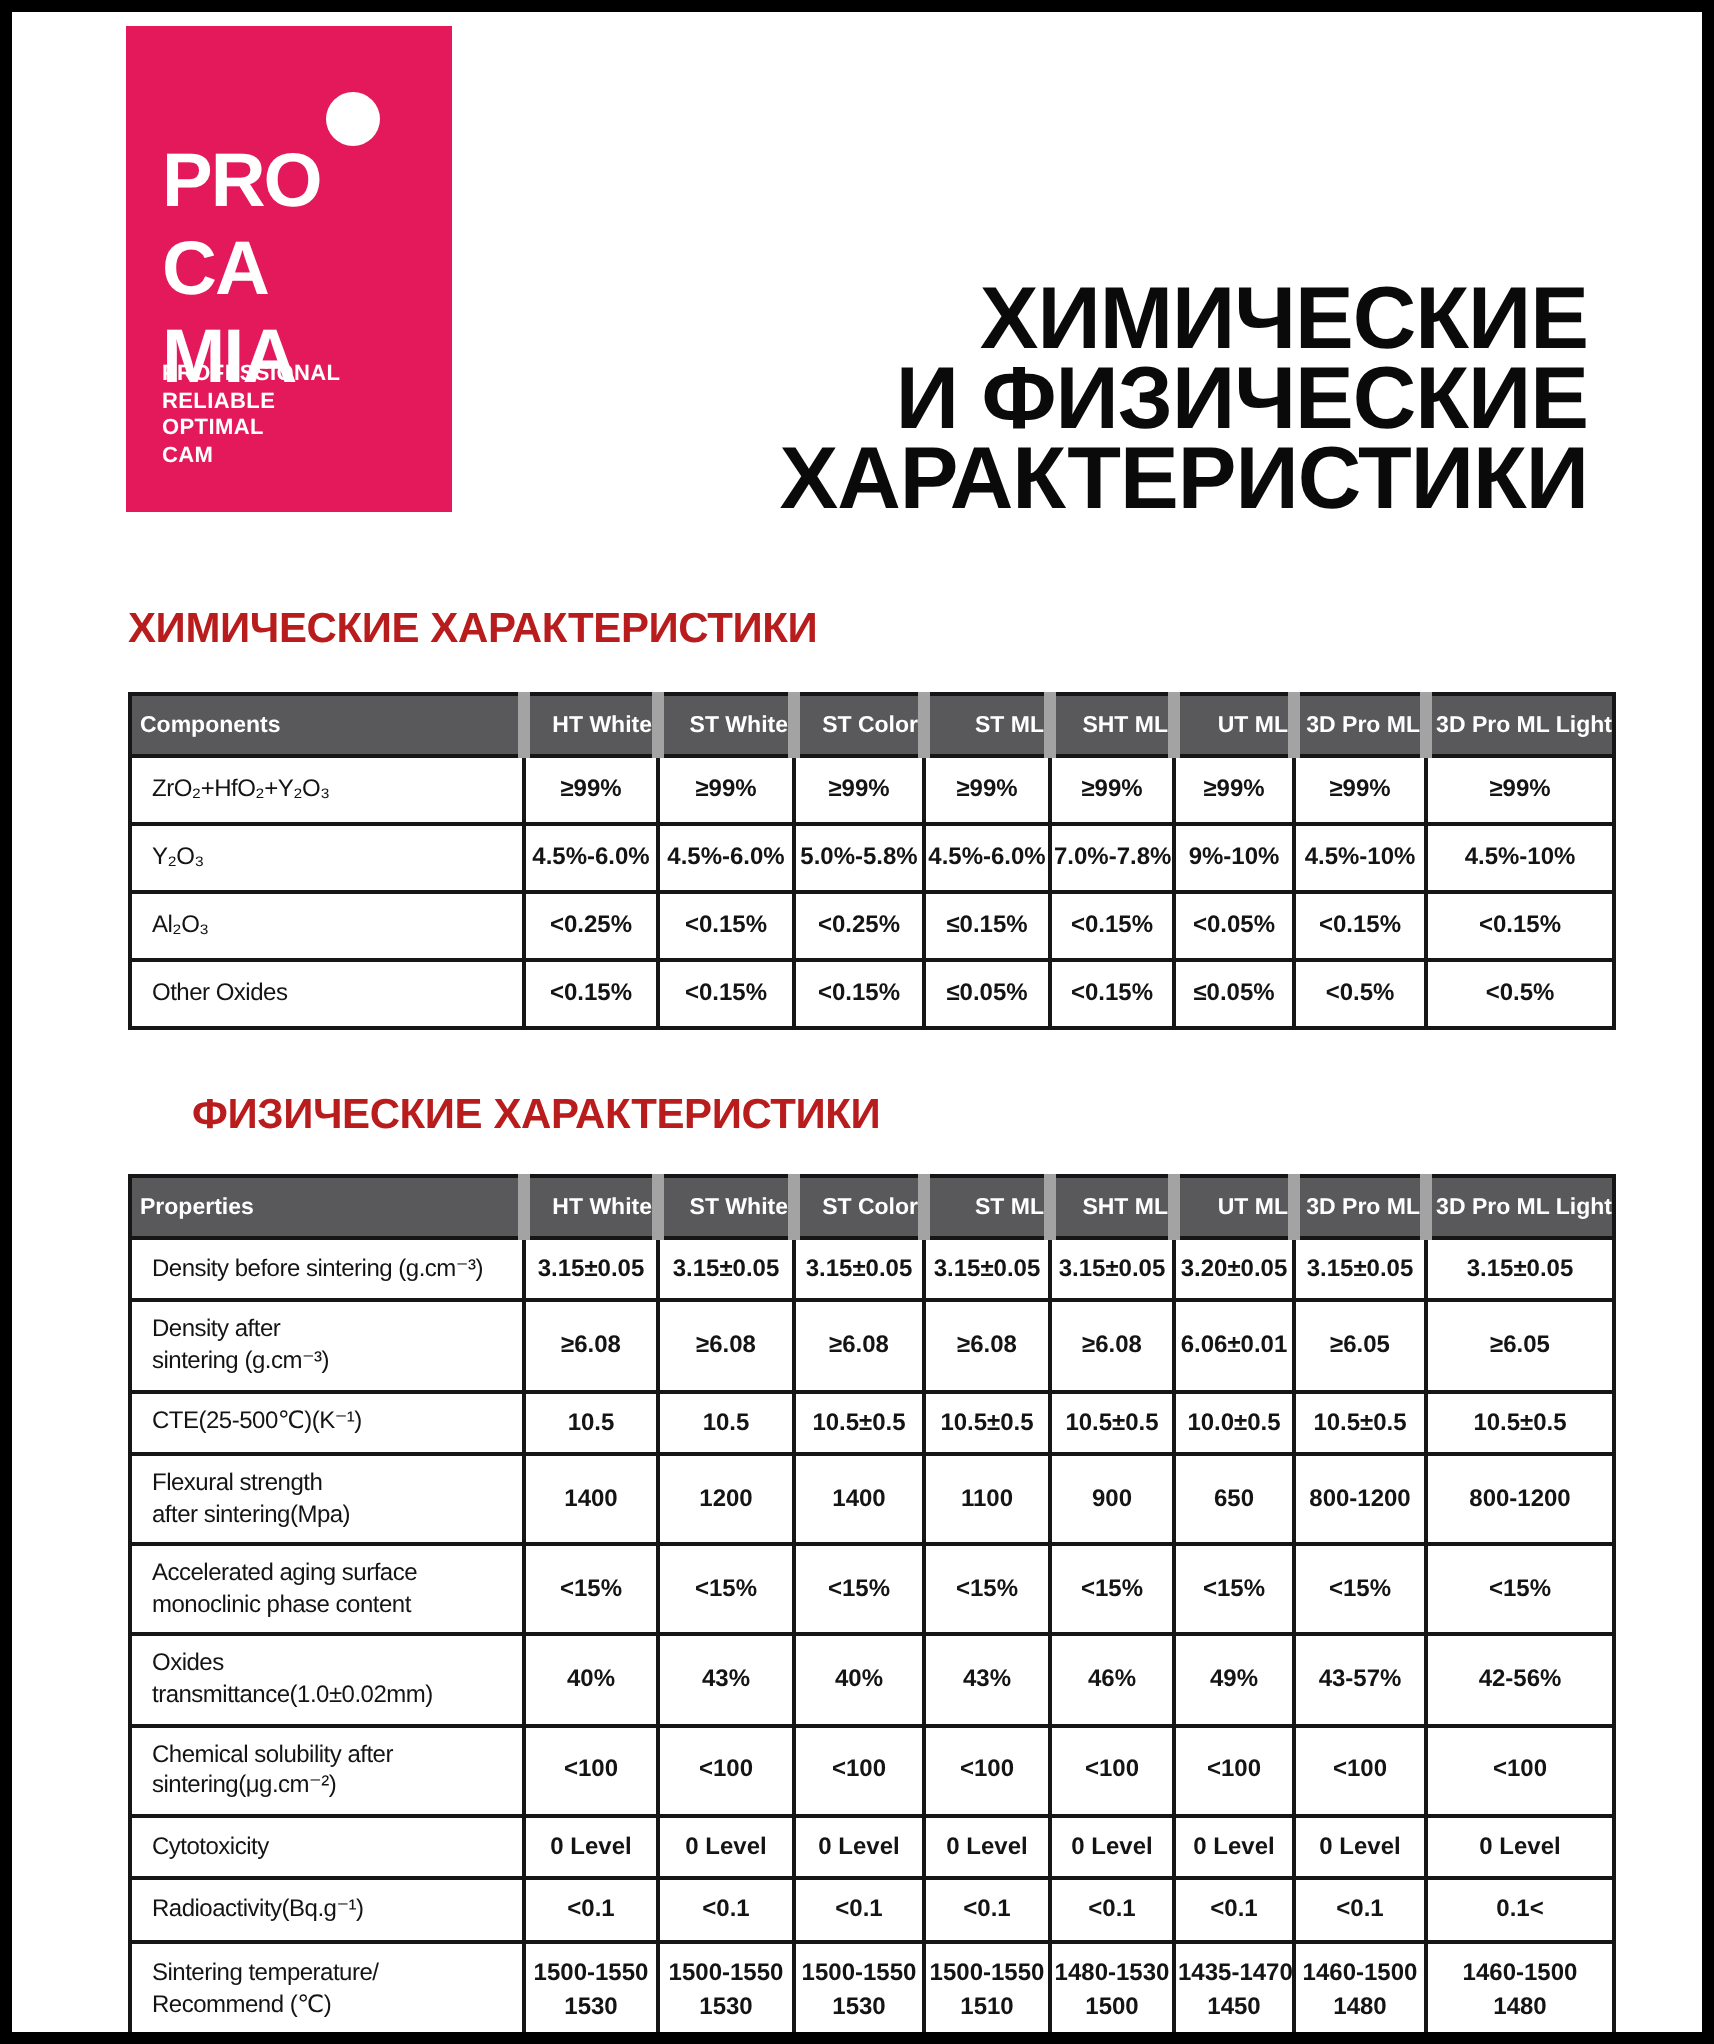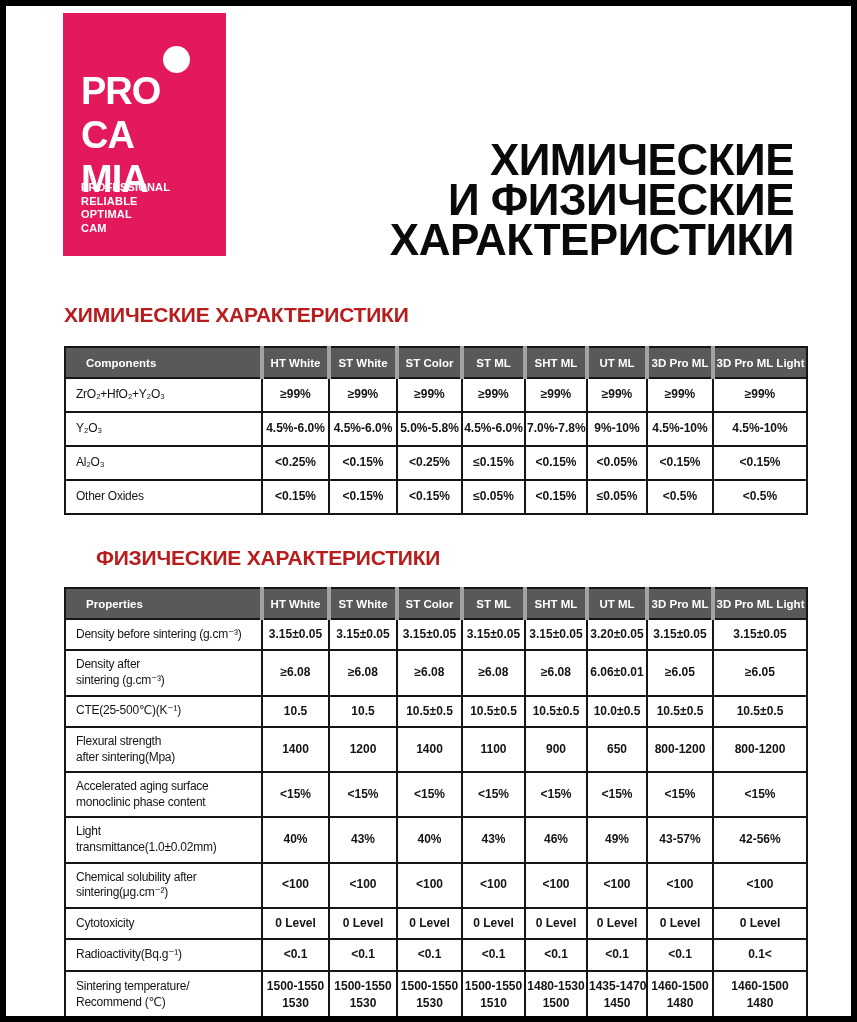--- a/index.html
+++ b/index.html
@@ -25,22 +25,22 @@
   .sec-heading{position:absolute;left:58px;font-size:21px;font-weight:800;color:#b91c1c;letter-spacing:-.2px;}
   #chem-heading{top:297px;}
   #phys-heading{top:540px;margin-left:32px;}
 
   
   .tbl-wrap{position:absolute;left:58px;width:742px;}
   #chem-table-wrap{top:340px;}
   #phys-table-wrap{top:581px;}
   table{border-collapse:collapse;width:742px;table-layout:fixed;}
   th{background:var(--hdr);color:#fff;font-size:11.5px;font-weight:700;height:31px;text-align:center;border-bottom:2px solid var(--line);overflow:hidden;white-space:nowrap;}
-  th + th{border-left:4px solid #a3a3a3;}
-  th.first{text-align:left;padding-left:20px;}
+  th + th{border-left:6px solid #a3a3a3;text-align:right;}
+  th.first{text-align:left;padding-left:4px;}
   td{border:2px solid var(--line);font-size:12px;vertical-align:middle;background:#fff;}
   td.t-label{text-align:left;padding:6px 2px 6px 10px;font-weight:400;letter-spacing:-.25px;line-height:1.3;}
   td.t-val{text-align:center;font-weight:600;padding:6px 1px;line-height:1.45;white-space:nowrap;}
   .chem td{height:34px;}
   .phys td{min-height:30px;}
   table{border:2px solid var(--line);}
 </style>
 </head>
 <body>
 
@@ -386,21 +386,21 @@
             </td>
             <td class="t-val">
               <div>&lt;15%</div>
             </td>
             <td class="t-val">
               <div>&lt;15%</div>
             </td>
           </tr>
           <tr>
             <td class="t-label">
-              <div>Light</div>
+              <div>Oxides</div>
               <div>transmittance(1.0±0.02mm)</div>
             </td>
             <td class="t-val">
               <div>40%</div>
             </td>
             <td class="t-val">
               <div>43%</div>
             </td>
             <td class="t-val">
               <div>40%</div>

